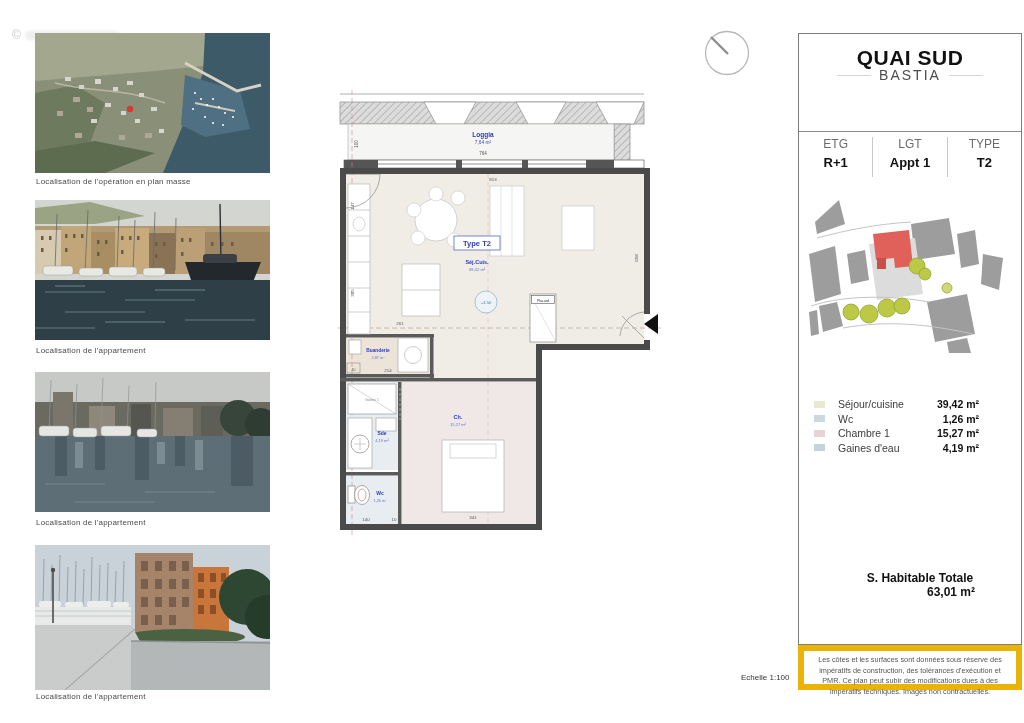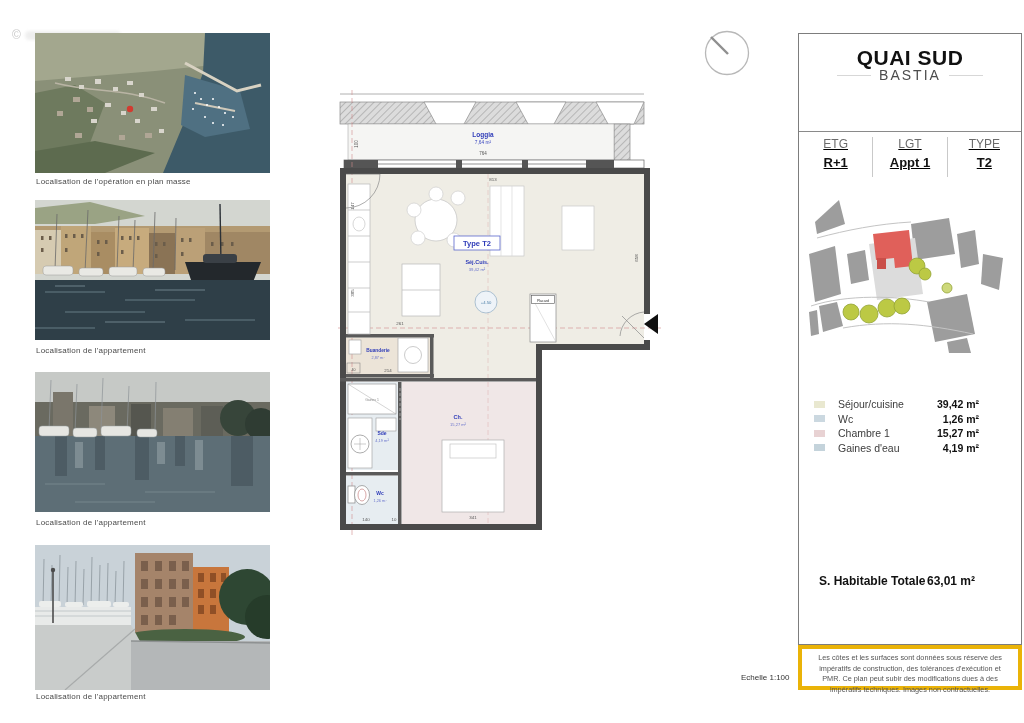--- a/index.html
+++ b/index.html
@@ -25,24 +25,24 @@
   .divider{height:1px;background:#8a8a8a;}
   .meta{display:flex;}
   .meta-col{flex:1;text-align:center;}
   .meta-label{font-size:12px;color:#6b6b6b;}
   .meta-value{font-size:13px;font-weight:bold;color:#111;margin-top:4px;}
   .vsep{width:1px;background:#c9c9c9;}
   .legend-row{display:flex;align-items:center;height:14.5px;}
   .swatch{width:11px;height:7px;margin-left:15px;}
   .legend-label{font-size:10.5px;color:#3c3c3c;margin-left:13px;}
   .legend-value{font-size:10.5px;font-weight:bold;color:#111;margin-left:auto;margin-right:42px;}
-  .total-row{display:flex;height:19px;align-items:center;}
+  .total-row{display:flex;height:19px;align-items:center;flex-direction:column;}
   .total-label{font-size:12px;font-weight:bold;color:#111;margin-left:20px;}
   .total-value{font-size:12px;font-weight:bold;color:#111;margin-left:auto;margin-right:46px;}
-  .panel-disclaimer{width:224px;height:45px;border:4px solid #eab308;box-sizing:border-box;
+  .panel-disclaimer{width:224px;height:45px;border:6px solid #eab308;box-sizing:border-box;
     font-size:7.3px;color:#555;text-align:center;line-height:1.45;padding:4px 8px 0 8px;}
 </style>
 </head>
 <body>
 
 <div id="canvas">
 
   <div class="abs watermark" style="left:12px;top:28px;">
     <span class="sym">©</span>
     <span class="smudge"></span>
@@ -458,21 +458,21 @@
 
     <div class="abs subtitle-row" style="left:0;top:33px;width:222px;">
       <span class="hline"></span>
       <span class="panel-subtitle">BASTIA</span>
       <span class="hline"></span>
     </div>
 
 
     <div class="abs divider" style="left:0;top:97px;width:222px;"></div>
 
-    <div class="abs meta" style="left:0;top:103px;width:222px;height:40px;text-decoration:underline;">
+    <div class="abs meta" style="left:0;top:103px;width:222px;height:40px;">
       <div class="meta-col">
         <div class="meta-label">ETG</div>
         <div class="meta-value">R+1</div>
       </div>
       <div class="vsep"></div>
       <div class="meta-col">
         <div class="meta-label">LGT</div>
         <div class="meta-value">Appt 1</div>
       </div>
       <div class="vsep"></div>

